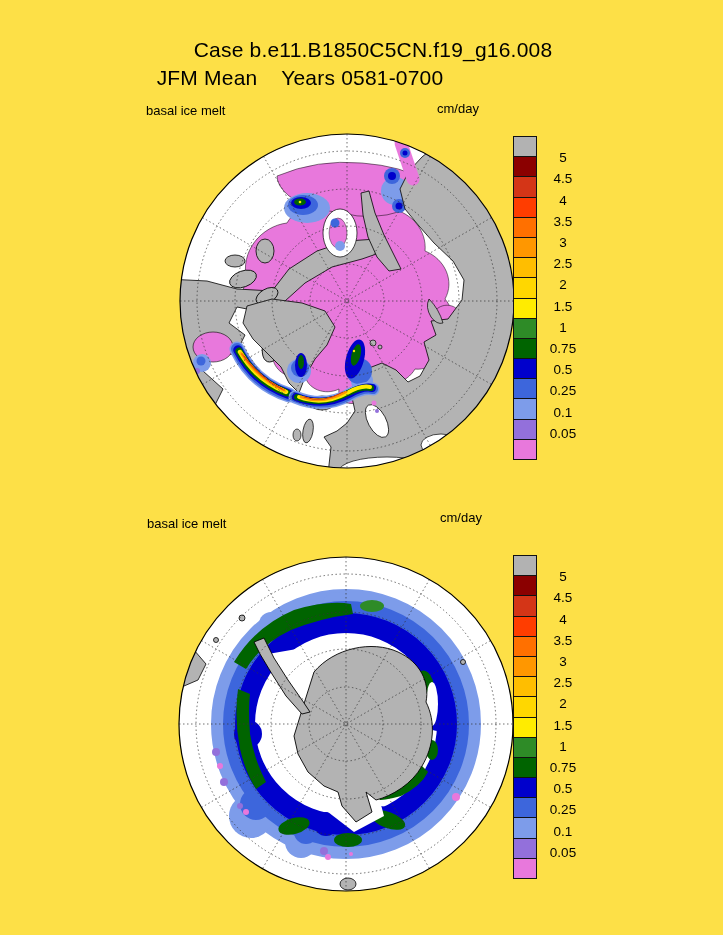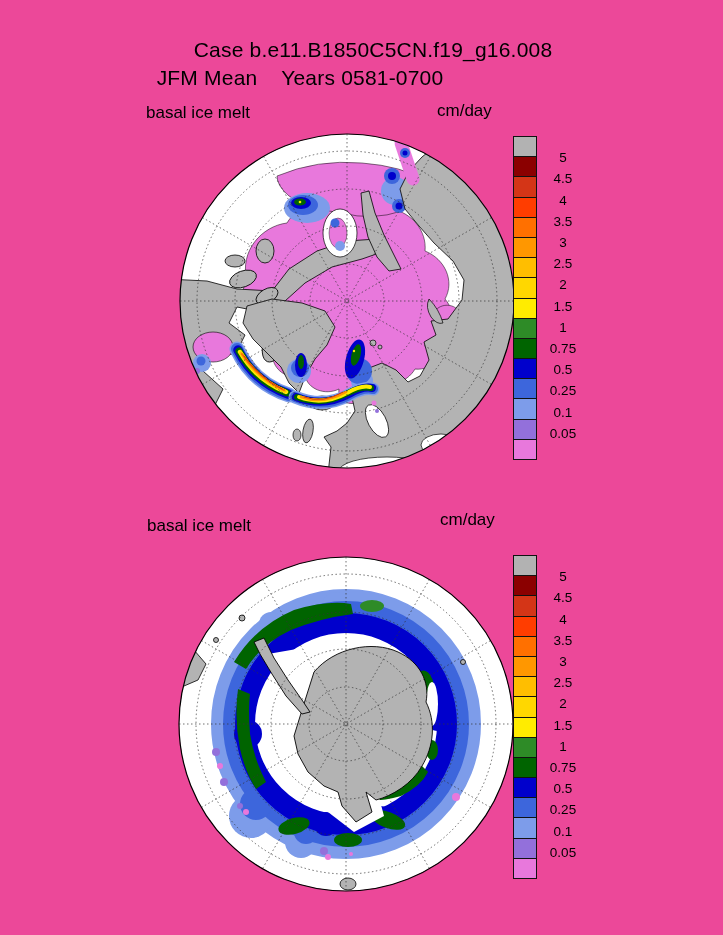--- a/index.html
+++ b/index.html
@@ -1,19 +1,19 @@
 <!DOCTYPE html>
 <html><head>
 <meta charset="utf-8">
 <style>
   html,body{margin:0;padding:0;background:#ffffff;}
-  #page{position:relative;width:723px;height:935px;background:#ec4899;overflow:hidden;
+  #page{position:relative;width:723px;height:935px;background:#fde047;overflow:hidden;
         font-family:"Liberation Sans","DejaVu Sans",sans-serif;color:#000;}
   .title-line{position:absolute;text-align:center;font-size:21px;letter-spacing:0.2px;white-space:pre;}
-  .panel-label{position:absolute;font-size:17px;white-space:pre;}
+  .panel-label{position:absolute;font-size:13px;white-space:pre;}
   .map-svg{position:absolute;}
   .colorbar{position:absolute;width:70px;}
   .cb-cells{position:absolute;left:0;top:0;width:24px;}
   .cb-cell{width:24px;height:21.2px;border:1px solid #111;box-sizing:border-box;margin-top:-1px;}
   .cb-cell:first-child{margin-top:0;}
   .cb-label{position:absolute;left:28px;width:44px;text-align:center;font-size:13.5px;transform:translateY(-50%);}
 </style>
 </head>
 <body>
 

